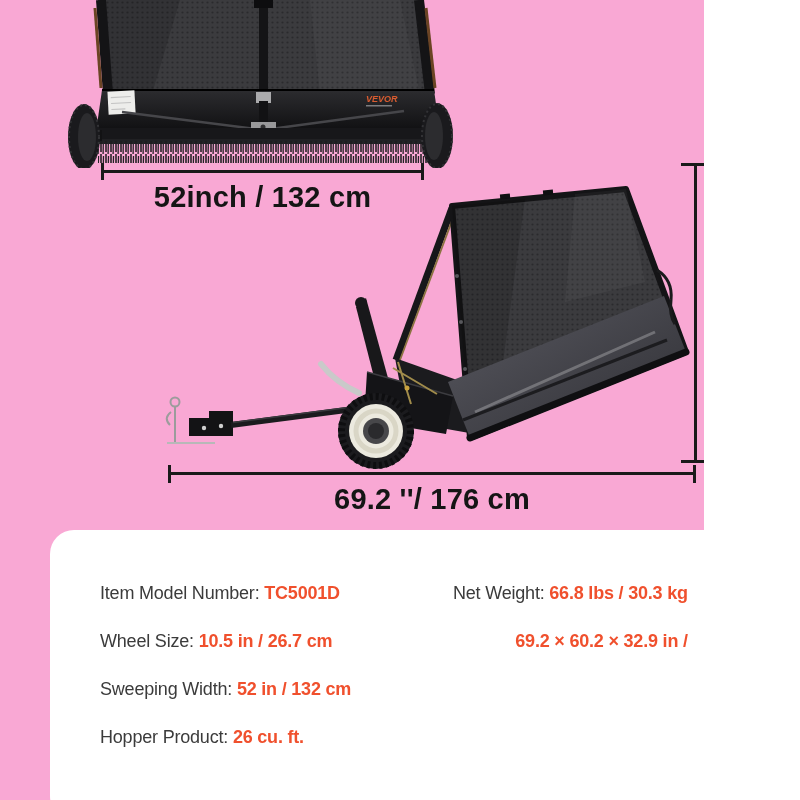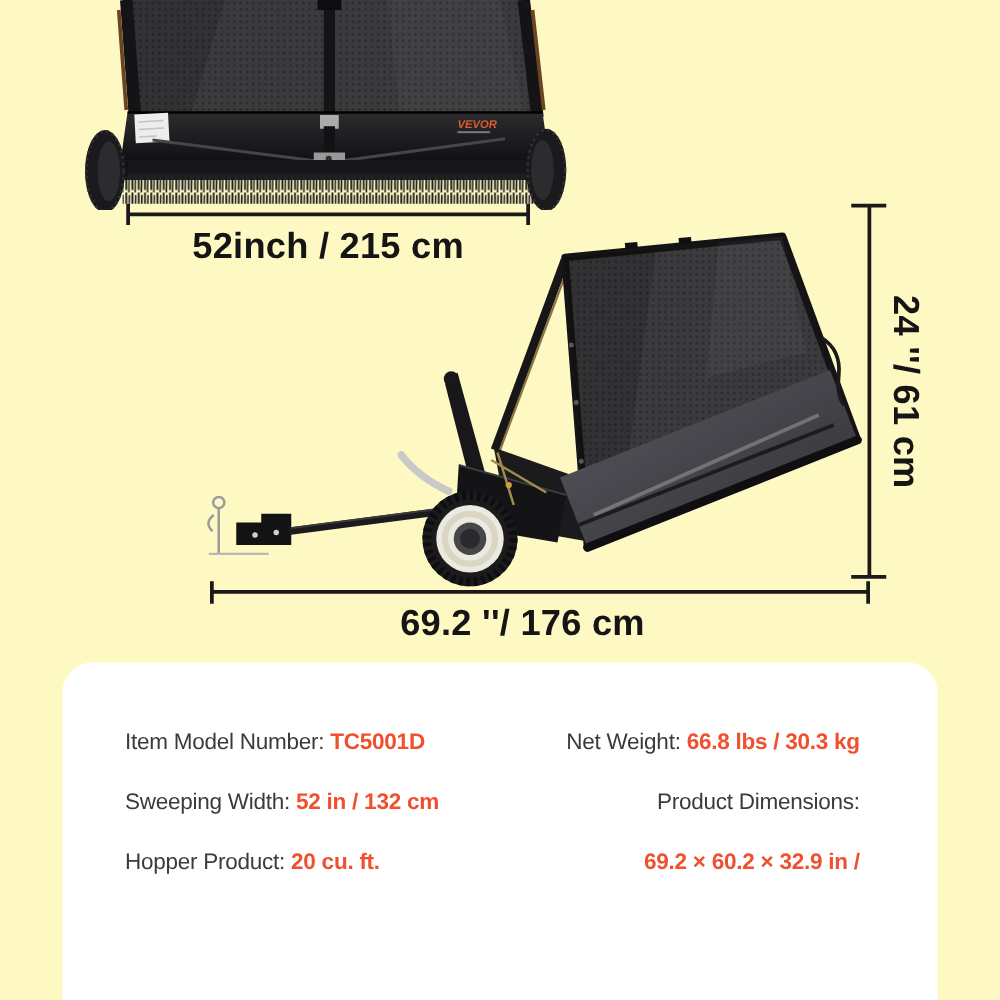--- a/index.html
+++ b/index.html
@@ -1,30 +1,30 @@
 <!DOCTYPE html>
 <html><head>
 <meta charset="utf-8">
 <style>
   html,body{margin:0;padding:0;}
   body{font-family:"Liberation Sans",sans-serif;}
-  .canvas{position:relative;width:800px;height:800px;background:#fef9c3;overflow:hidden;text-decoration:underline;}
+  .canvas{position:relative;width:704px;height:800px;background:#f9a8d4;overflow:hidden;text-decoration:underline;}
 
   .photo{position:absolute;}
   .photo-front{left:60px;top:0;width:400px;height:168px;}
   .photo-side{left:145px;top:182px;width:560px;height:290px;}
 
   .dim-line-h{position:absolute;height:3px;background:#1a1a1a;}
   .dim-line-v{position:absolute;width:3px;background:#1a1a1a;}
   .tick-v{position:absolute;width:3px;height:17px;background:#1a1a1a;}
   .tick-h{position:absolute;width:28px;height:3px;background:#1a1a1a;}
 
   .dim-label{position:absolute;color:#151515;font-size:29px;font-weight:600;letter-spacing:.2px;text-align:center;white-space:nowrap;}
   .dim-label-top{left:102px;width:321px;top:181px;}
-  .dim-label-bottom{left:155px;width:526px;top:483px;}
+  .dim-label-bottom{left:169px;width:526px;top:483px;}
   .dim-label-right{left:700px;top:164px;height:298px;width:40px;writing-mode:vertical-rl;text-align:center;}
 
   .spec-card{position:absolute;left:50px;top:530px;width:700px;height:290px;background:#ffffff;border-radius:24px;}
   .spec-col{position:absolute;top:39px;display:flex;flex-direction:column;}
   .spec-col-left{left:50px;}
   .spec-col-right{left:403px;align-items:flex-end;}
   .spec-row{height:48px;line-height:48px;font-size:18px;white-space:nowrap;letter-spacing:-.2px;}
   .spec-label{color:#3b3b3b;font-weight:500;}
   .spec-value{color:#f0502d;font-weight:700;}
 </style>
@@ -97,21 +97,21 @@
         <ellipse cx="377" cy="136" rx="16" ry="33" fill="#1a1a1d"></ellipse>
         <ellipse cx="374" cy="136" rx="9" ry="24" fill="#2c2c2f"></ellipse>
         <ellipse cx="377" cy="136" rx="15" ry="32" fill="none" stroke="#323235" stroke-width="2" stroke-dasharray="2 3"></ellipse>
       </g>
     </svg>
   </div>
 
   <div class="dim-line-h" style="left:102px;top:170px;width:321px;"></div>
   <div class="tick-v" style="left:101px;top:163px;"></div>
   <div class="tick-v" style="left:421px;top:163px;"></div>
-  <div class="dim-label dim-label-top">52inch / 215 cm</div>
+  <div class="dim-label dim-label-top">52inch / 132 cm</div>
 
   <div class="photo photo-side">
     <svg width="560" height="290" viewBox="0 0 560 290">
       <defs>
         <pattern id="mesh2" width="5" height="5" patternUnits="userSpaceOnUse">
           <rect width="5" height="5" fill="#3b3b3e"></rect>
           <circle cx="2.5" cy="2.5" r="1.1" fill="#2a2a2d"></circle>
         </pattern>
         <linearGradient id="glossGrad" x1="0" y1="0" x2="1" y2="1">
           <stop offset="0" stop-color="#5a5a62"></stop>
@@ -183,32 +183,32 @@
   <div class="tick-v" style="left:168px;top:465px;height:18px;"></div>
   <div class="tick-v" style="left:693px;top:465px;height:18px;"></div>
   <div class="dim-label dim-label-bottom">69.2 ''/ 176 cm</div>
 
   <div class="spec-card">
     <div class="spec-col spec-col-left">
       <div class="spec-row">
         <span class="spec-label">Item Model Number: </span><span class="spec-value">TC5001D</span>
       </div>
       <div class="spec-row">
+        <span class="spec-label">Wheel Size: </span><span class="spec-value">10.5 in / 26.7 cm</span>
+      </div>
+      <div class="spec-row">
         <span class="spec-label">Sweeping Width: </span><span class="spec-value">52 in / 132 cm</span>
       </div>
       <div class="spec-row">
-        <span class="spec-label">Hopper Product: </span><span class="spec-value">20 cu. ft.</span>
+        <span class="spec-label">Hopper Product: </span><span class="spec-value">26 cu. ft.</span>
       </div>
     </div>
     <div class="spec-col spec-col-right">
       <div class="spec-row">
         <span class="spec-label">Net Weight: </span><span class="spec-value">66.8 lbs / 30.3 kg</span>
       </div>
       <div class="spec-row">
-        <span class="spec-label">Product Dimensions:</span><span class="spec-value"></span>
-      </div>
-      <div class="spec-row">
         <span class="spec-label"></span><span class="spec-value">69.2 × 60.2 × 32.9 in /</span>
       </div>
     </div>
   </div>
 
 </div>
 
 </body></html>

